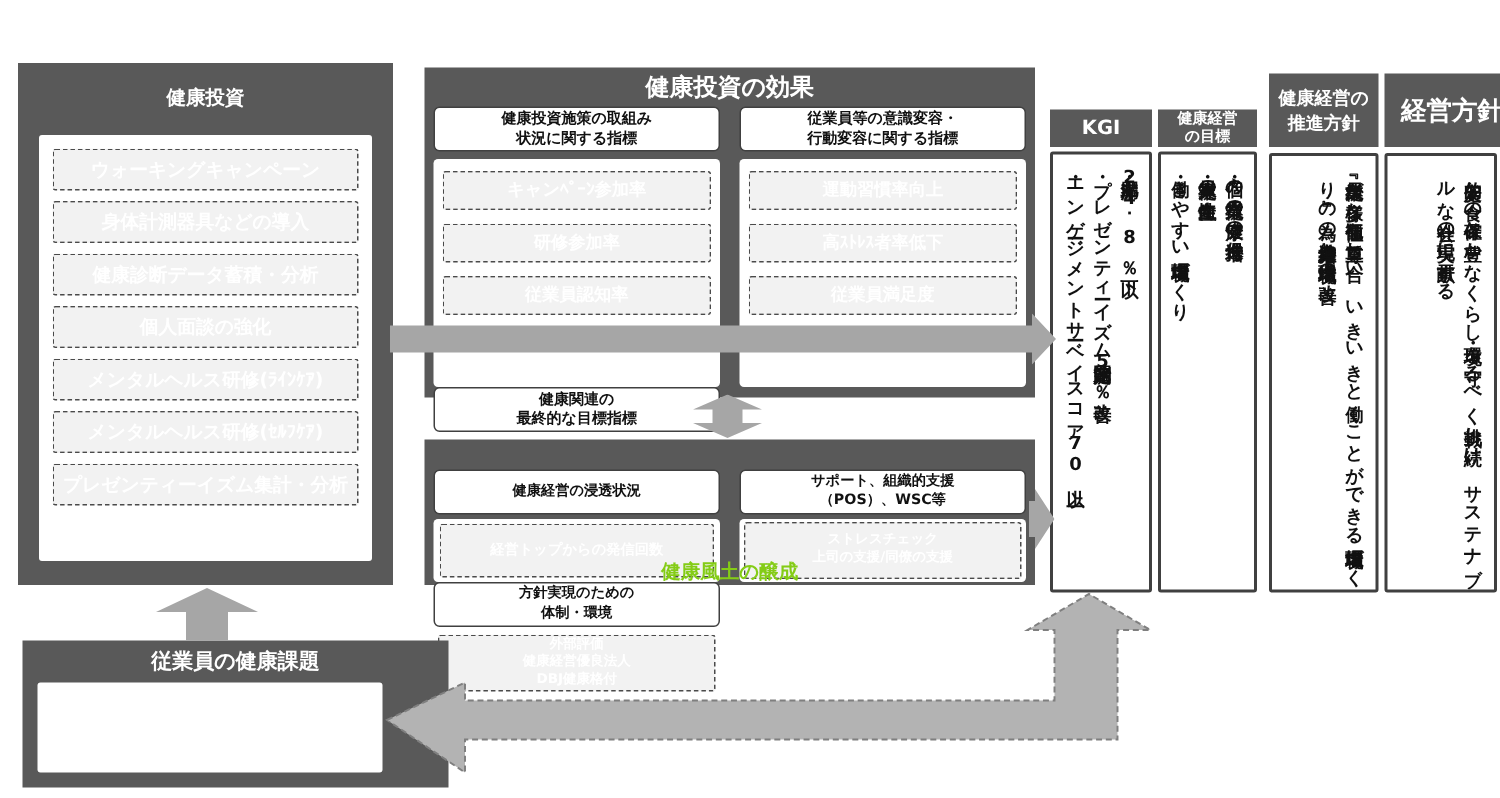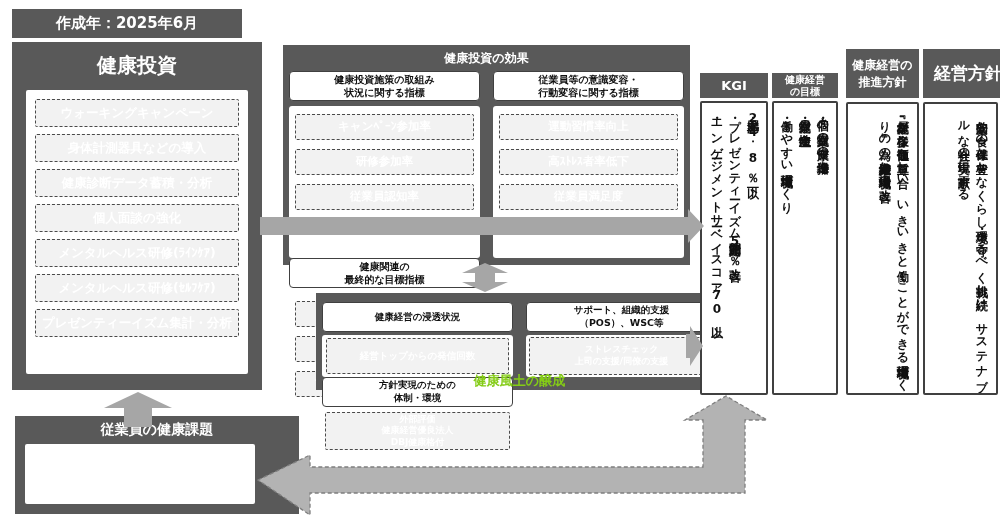--- a/index.html
+++ b/index.html
@@ -35,37 +35,36 @@
   .colgrid { display:grid; grid-template-columns:1fr 1fr; column-gap:13px; padding:0 6px; }
   .itempanel { background:#fff; border-radius:3px; display:flex; flex-direction:column; gap:9px; padding:8px 6px; }
   .itempanel .ditem { min-height:26px; font-size:11.5px; flex:0 0 auto; }
   svg { display:block; }
 </style>
 </head>
 <body>
 
 <div id="canvas">
 
-  <div class="abs dark flexc" style="left:12px; top:9px; width:230px; height:29px; font-size:15px;">作成年：2025年6月</div>
 
   <div class="abs dark" style="left:12px; top:42px; width:250px; height:348px;">
-    <div class="flexc" style="height:46px; font-size:20px;">健康投資</div>
+    <div class="flexc" style="height:46px; font-size:13px;">健康投資</div>
     <div id="invest-panel" class="abs" style="left:14px; top:48px; width:222px; height:284px; background:#fff; border-radius:2px;">
       <div class="ditem">ウォーキングキャンペーン</div>
       <div class="ditem">身体計測器具などの導入</div>
       <div class="ditem">健康診断データ蓄積・分析</div>
       <div class="ditem">個人面談の強化</div>
       <div class="ditem">メンタルヘルス研修(ﾗｲﾝｹｱ)</div>
       <div class="ditem">メンタルヘルス研修(ｾﾙﾌｹｱ)</div>
       <div class="ditem">プレゼンティーイズム集計・分析</div>
     </div>
   </div>
 
   <div class="abs dark" style="left:283px; top:45px; width:407px; height:220px;">
-    <div class="flexc" style="height:26px; font-size:12px;">健康投資の効果</div>
+    <div class="flexc" style="height:26px; font-size:16px;">健康投資の効果</div>
     <div class="colgrid">
       <div>
         <div class="subhead" style="height:30px;">健康投資施策の取組み
 状況に関する指標</div>
         <div class="itempanel" style="height:152px; margin-top:5px;">
           <div class="ditem">キャンﾍﾟｰﾝ参加率</div>
           <div class="ditem">研修参加率</div>
           <div class="ditem">従業員認知率</div>
         </div>
       </div>
@@ -83,21 +82,21 @@
 最終的な目標指標</div>
         <div class="itempanel" style="height:152px; margin-top:5px;">
           <div class="ditem">肥満率低下</div>
           <div class="ditem">休業者率低下</div>
           <div class="ditem">プレゼンティーイズム改善</div>
         </div>
       </div>
     </div>
   </div>
 
-  <div class="abs dark" style="left:283px; top:293px; width:407px; height:97px; padding-top:9px;margin-left:33px;">
+  <div class="abs dark" style="left:283px; top:293px; width:407px; height:97px; padding-top:20px;">
     <div class="colgrid">
       <div>
         <div class="subhead" style="height:30px; font-size:9.5px;">健康経営の浸透状況</div>
         <div class="itempanel" style="height:42px; margin-top:3px; padding:3px 4px;">
           <div class="ditem" style="flex:1; font-size:9.5px;">経営トップからの発信回数</div>
         </div>
       </div>
       <div>
         <div class="subhead" style="height:30px; font-size:9.5px;">サポート、組織的支援
 （POS）、WSC等</div>
@@ -139,21 +138,21 @@
 推進方針</div>
   <div class="abs wbox vtext" style="left:846px; top:102px; width:73px; height:293px; padding:8px 5px;">
     <div>『従業員が多様な価値観を尊重し合い、いきいきと働くことができる職場環境づくり』の為の健康維持増進と職場環境の改善</div>
   </div>
 
   <div class="abs dark flexc" style="left:923px; top:49px; width:90px; height:49px; font-size:17px;">経営方針</div>
   <div class="abs wbox vtext" style="left:923px; top:102px; width:75px; height:293px; padding:8px 5px;">
     <div>安定的な食の確保と豊かなくらし・環境を守るべく挑戦し続け、サステナブルな社会の実現に貢献する</div>
   </div>
 
-  <div class="abs dark" style="left:15px; top:416px; width:284px; height:98px;">
+  <div class="abs dark" style="left:15px; top:427px; width:284px; height:98px;">
     <div class="flexc" style="height:28px; font-size:14px;">従業員の健康課題</div>
     <div class="abs" style="left:10px; top:28px; width:230px; height:60px; background:#fff; border-radius:2px; padding:7px 9px; font-size:13px; line-height:1.65;">
       <div>・肥満率が高い</div>
       <div>・メンタル不調による生産性低下</div>
     </div>
   </div>
 
   <svg class="abs" style="left:260px; top:209px;" width="444" height="34" viewBox="0 0 444 34">
     <polygon points="0,8 428,8 428,0 444,17 428,34 428,26 0,26" fill="#a6a6a6"></polygon>
   </svg>

